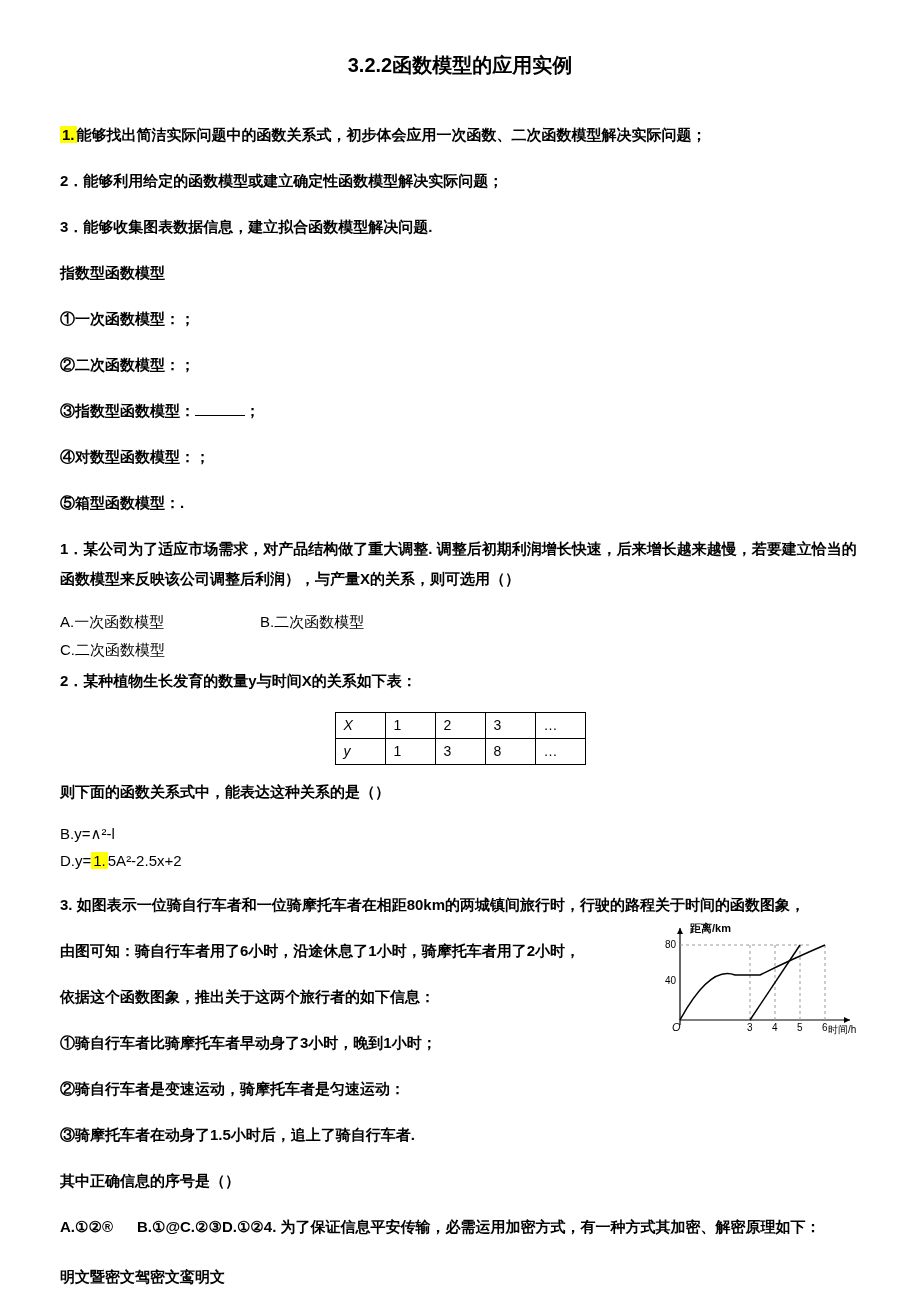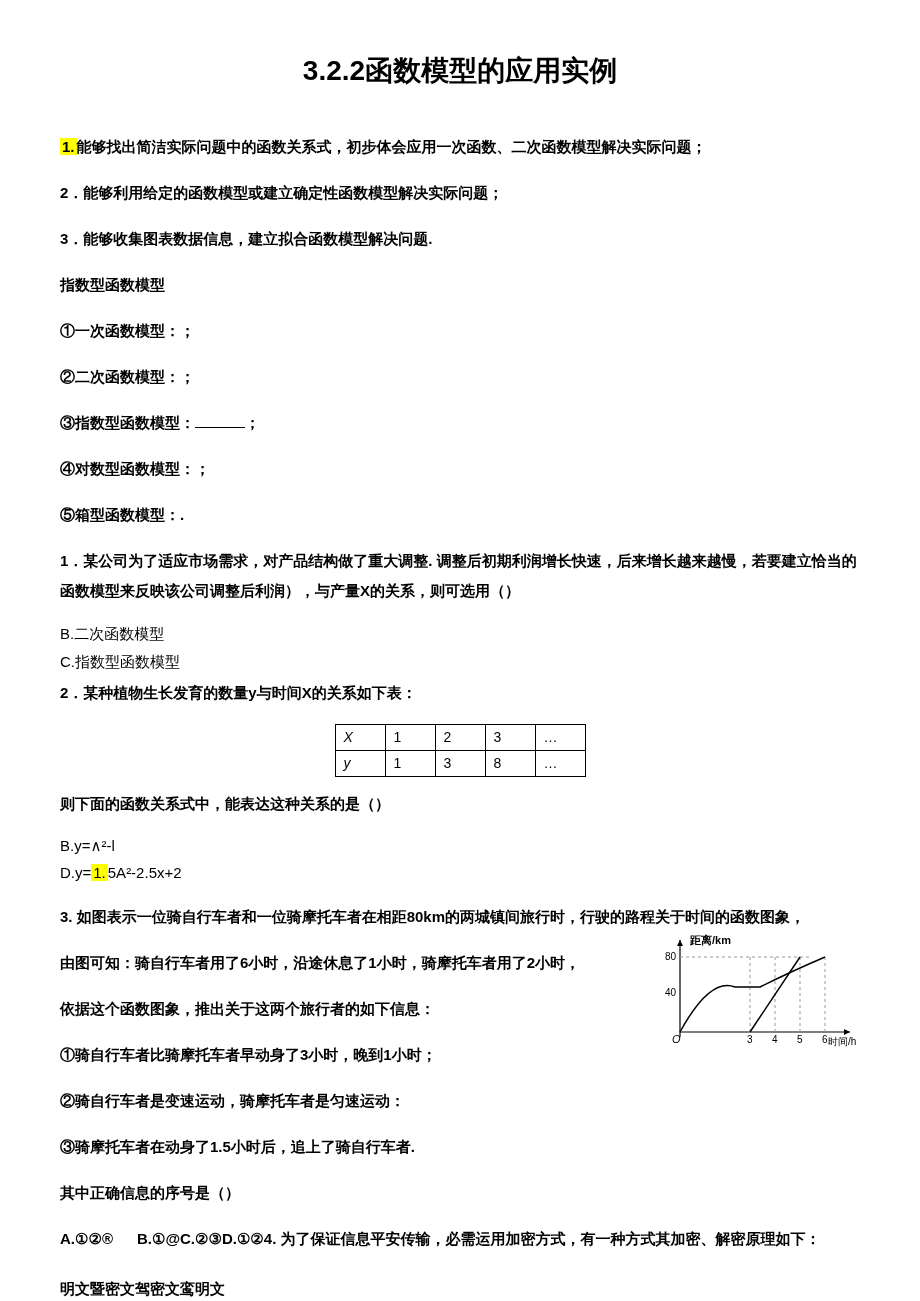--- a/index.html
+++ b/index.html
@@ -7,21 +7,21 @@
       width: 920px;
       background: white;
       font-family: "Microsoft YaHei", "SimSun", sans-serif;
       color: #000;
       padding: 50px 60px;
       line-height: 1.5;
       font-size: 15px;
     }
     .title {
       text-align: center;
-      font-size: 28px;
+      font-size: 20px;
       font-weight: bold;
       margin-bottom: 40px;
     }
     .para {
       margin-bottom: 16px;
       line-height: 2;
       font-weight: bold;
     }
     .hl {
       background: #ffff00;
@@ -89,24 +89,25 @@
 <p class="para">3．能够收集图表数据信息，建立拟合函数模型解决问题.</p>
 <p class="para">指数型函数模型</p>
 <p class="para">①一次函数模型：；</p>
 <p class="para">②二次函数模型：；</p>
 <p class="para"><span>③指数型函数模型：</span><span class="blank"></span><span>；</span></p>
 <p class="para">④对数型函数模型：；</p>
 <p class="para">⑤箱型函数模型：.</p>
 
 <p class="para">1．某公司为了适应市场需求，对产品结构做了重大调整. 调整后初期利润增长快速，后来增长越来越慢，若要建立恰当的函数模型来反映该公司调整后利润），与产量X的关系，则可选用（）</p>
 <div class="options-row">
+  <span class="opt">A.一次函数模型</span>
   <span class="opt">B.二次函数模型</span>
 </div>
 <div class="options-row">
-  <span class="opt">C.指数型函数模型</span>
+  <span class="opt">C.二次函数模型</span>
 </div>
 
 <p class="para" style="margin-top:4px">2．某种植物生长发育的数量y与时间X的关系如下表：</p>
 
 <table class="tbl">
   <tbody>
       <tr>
     <td>X</td>
     <td class="val">1</td>
     <td class="val">2</td>

